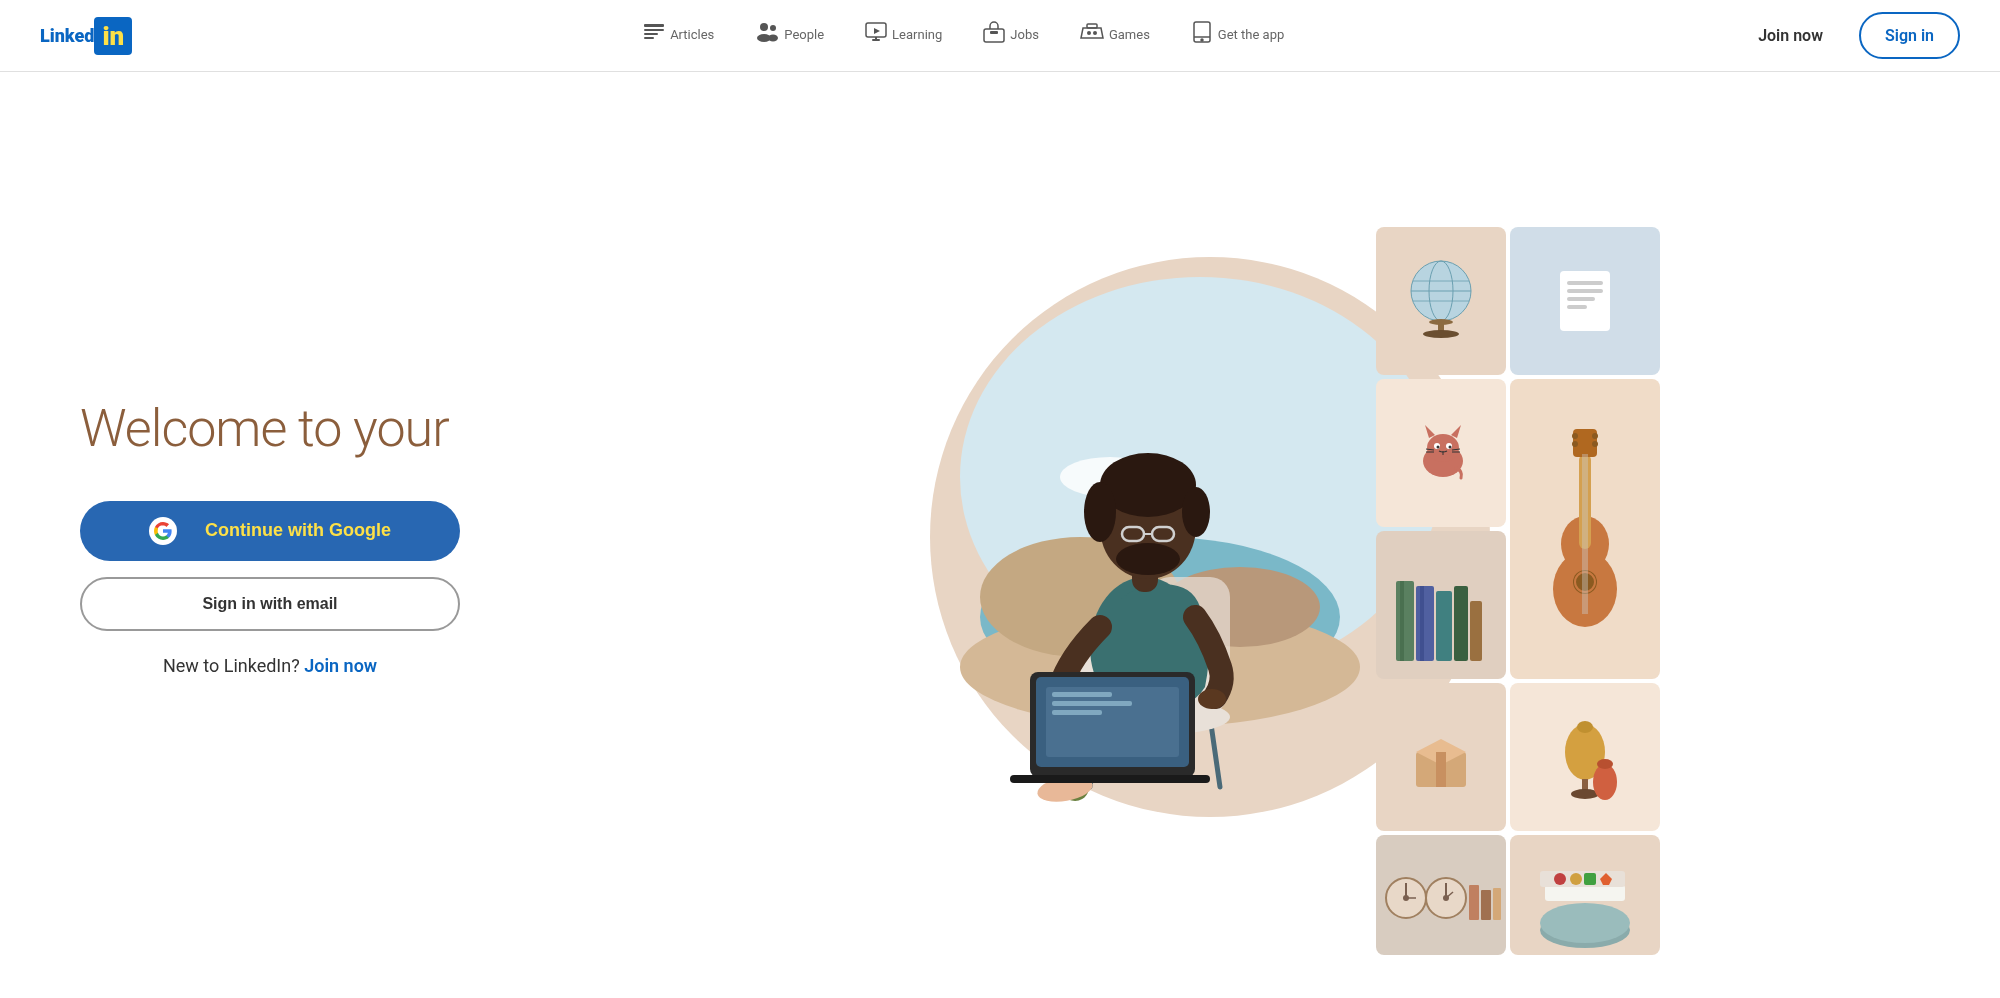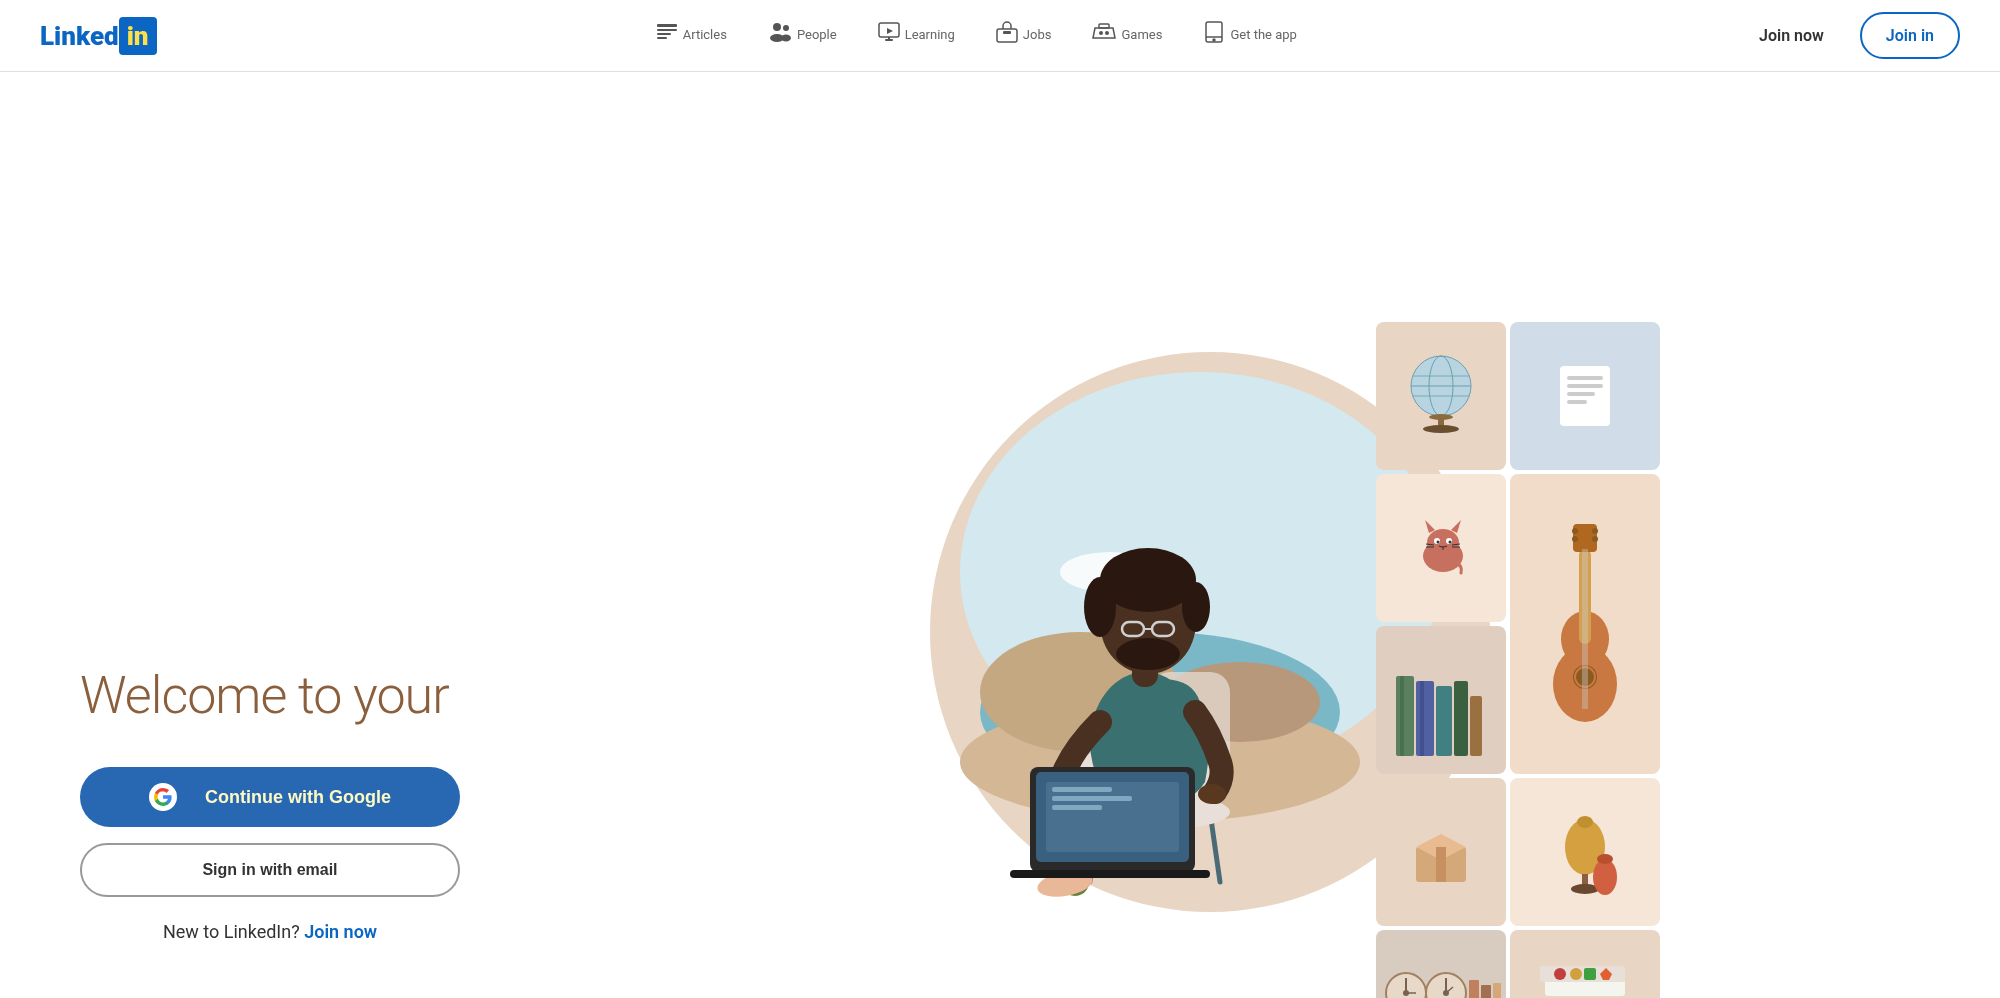--- a/index.html
+++ b/index.html
@@ -28,21 +28,21 @@
       border-radius: 4px;
       display: inline-flex;
       align-items: center;
     }
     .logo-in {
       font-size: 26px;
       font-weight: 900;
       color: #fde047;
     }
     .logo-linked {
-      font-size: 26px;
+      font-size: 18px;
       font-weight: 900;
       color: #0a66c2;
     }
     .logo-wrapper {
       display: flex;
       align-items: center;
     }
 
     .nav {
       display: flex;
@@ -88,21 +88,21 @@
       cursor: pointer;
       background: none;
       border: 2px solid #0a66c2;
       border-radius: 50px;
       text-decoration: none;
     }
 
     
     .main {
       display: flex;
-      align-items: flex-end;
+      align-items: center;
       min-height: calc(100vh - 72px);
       padding: 60px 80px 56px 80px;
       position: relative;
       overflow: hidden;
     }
 
     .left-panel {
       flex: 0 0 520px;
       z-index: 2;
     }
@@ -116,21 +116,21 @@
     }
 
     .google-btn {
       display: flex;
       align-items: center;
       justify-content: center;
       gap: 28px;
       width: 380px;
       padding: 16px 24px;
       background: #2867b2;
-      color: #fef9c3;
+      color: #fde047;
       border: none;
       border-radius: 50px;
       font-size: 18px;
       font-weight: 600;
       cursor: pointer;
       margin-bottom: 16px;
     }
 
     .google-icon {
       width: 28px;
@@ -289,21 +289,21 @@
             <line x1="4" y1="17" x2="20" y2="17"></line>
             <circle cx="12" cy="20" r="1" fill="#555"></circle>
           </svg>
       </span>
       <span>Get the app</span>
     </a>
   </nav>
 
   <div class="header-actions">
     <a class="join-now-btn" href="#">Join now</a>
-    <a class="sign-in-btn" href="#">Join in</a>
+    <a class="sign-in-btn" href="#">Sign in</a>
   </div>
 </header>
 
 <main class="main">
 
   <div class="left-panel">
     <h1 class="headline">
       <span>Welcome to your</span><br>
     </h1>
 

